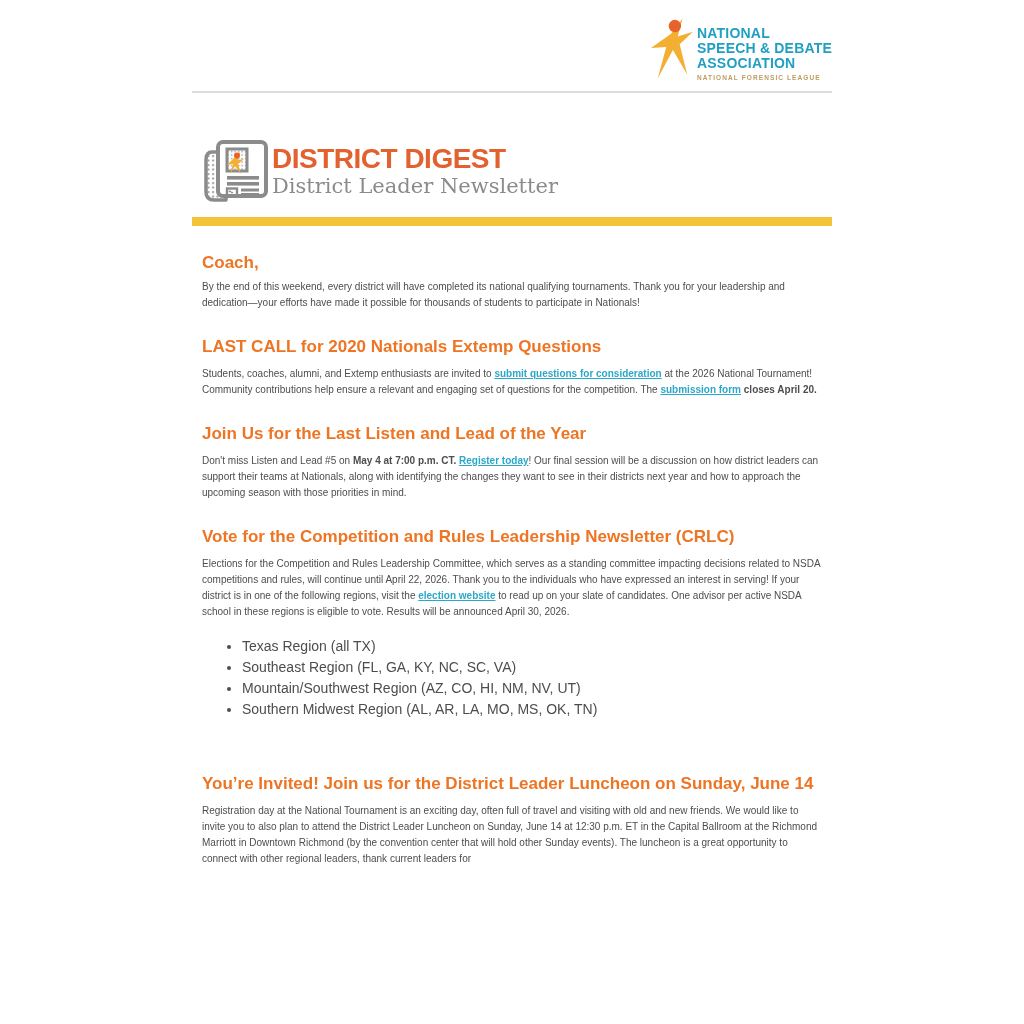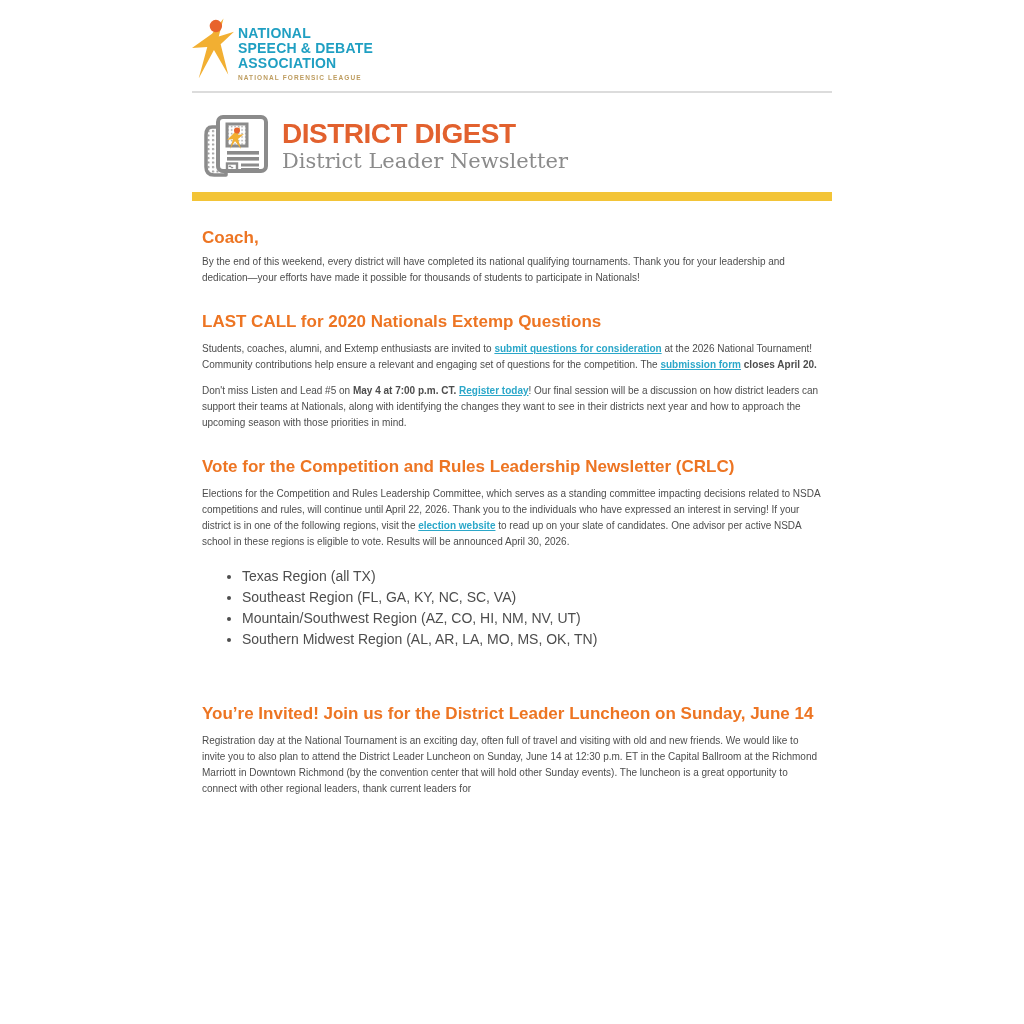--- a/index.html
+++ b/index.html
@@ -14,21 +14,21 @@
   }
   .email-wrap {
     width: 640px;
     margin: 0 auto;
     background: #ffffff;
   }
   
   .logo-block {
     padding-top: 17px;
     display: flex;
-    justify-content: flex-start;
+    justify-content: flex-end;
   }
   .nsda-logo {
     display: flex;
     align-items: flex-start;
     gap: 4px;
   }
   .nsda-figure { width: 42px; height: 62px; flex: none; }
   .nsda-text { padding-top: 9px; }
   .nsda-text .nm {
     color: #1F9FC2;
@@ -45,22 +45,21 @@
     margin-top: 3px;
   }
   .top-divider {
     margin-top: 10px;
     border-bottom: 2px solid #dcdcdc;
   }
   
   .masthead {
     display: flex;
     align-items: center;
-    gap: 10px;
-    padding: 18px 10px 0 10px;
+    padding: 43px 10px 0 10px;
   }
   .news-icon { width: 70px; height: 72px; flex: none; }
   .masthead-title {
     color: #E2612E;
     font-size: 28px;
     font-weight: bold;
     letter-spacing: -0.5px;
     line-height: 28px;
   }
   .masthead-subtitle {
@@ -173,20 +172,21 @@
     <div class="greeting">Coach,</div>
 
     <p class="runs intro"><span>By the end of this weekend, every district will have completed its national qualifying tournaments. Thank you for your leadership and dedication—your efforts have made it possible for thousands of students to participate in Nationals!</span></p>
 
     <section>
       <h2 class="section-title">LAST CALL for 2020 Nationals Extemp Questions</h2>
       <p class="runs"><span>Students, coaches, alumni, and Extemp enthusiasts are invited to </span><a href="#">submit questions for consideration</a><span> at the 2026 National Tournament! Community contributions help ensure a relevant and engaging set of questions for the competition. The </span><a href="#">submission form</a><span> </span><strong>closes April 20.</strong></p>
     </section>
 
     <section>
+      <h2 class="section-title">Join Us for the Last Listen and Lead of the Year</h2>
       <p class="runs"><span>Don't miss Listen and Lead #5 on </span><strong>May 4 at 7:00 p.m. CT. </strong><a href="#">Register today</a><span>! Our final session will be a discussion on how district leaders can support their teams at Nationals, along with identifying the changes they want to see in their districts next year and how to approach the upcoming season with those priorities in mind.</span></p>
     </section>
 
     <section>
       <h2 class="section-title">Vote for the Competition and Rules Leadership Newsletter (CRLC)</h2>
       <p class="runs"><span>Elections for the Competition and Rules Leadership Committee, which serves as a standing committee impacting decisions related to NSDA competitions and rules, will continue until April 22, 2026. Thank you to the individuals who have expressed an interest in serving! If your district is in one of the following regions, visit the </span><a href="#">election website</a><span> to read up on your slate of candidates. One advisor per active NSDA school in these regions is eligible to vote. Results will be announced April 30, 2026.</span></p>
       <ul class="region-list">
         <li>Texas Region (all TX)</li>
         <li>Southeast Region (FL, GA, KY, NC, SC, VA)</li>
         <li>Mountain/Southwest Region (AZ, CO, HI, NM, NV, UT)</li>

